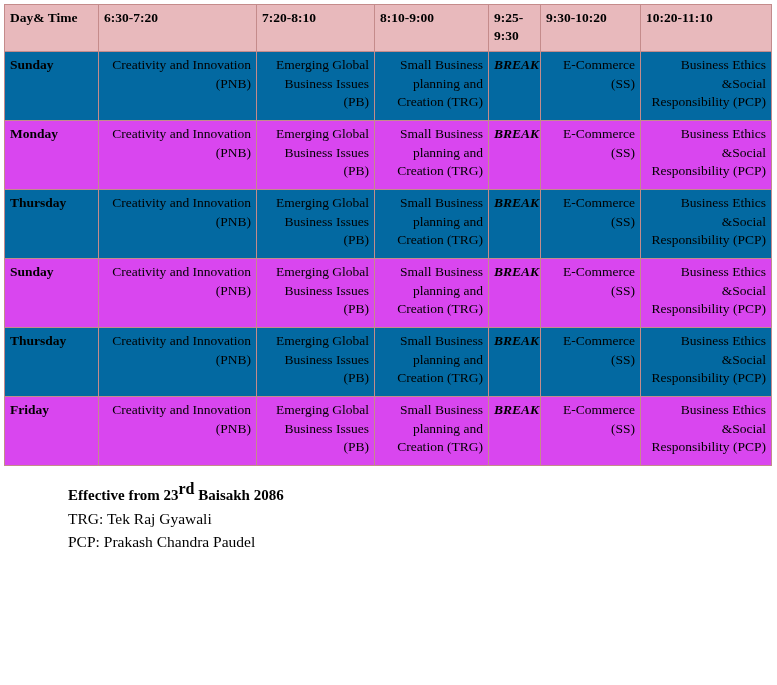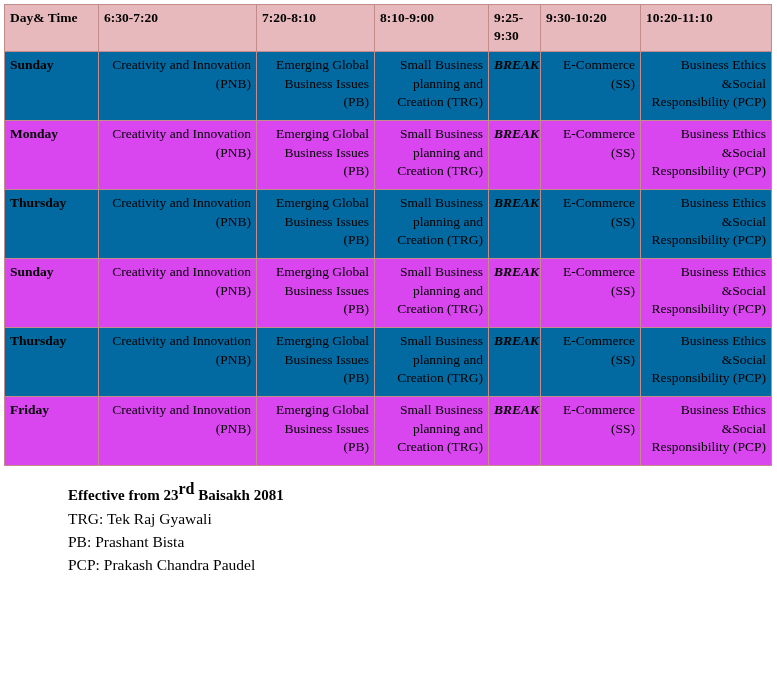--- a/index.html
+++ b/index.html
@@ -163,21 +163,20 @@
         <td class="classcell">Creativity and Innovation (PNB)</td>
         <td class="classcell">Emerging Global Business Issues (PB)</td>
         <td class="classcell">Small Business planning and Creation (TRG)</td>
         <td class="breakcell">BREAK</td>
         <td class="classcell">E-Commerce (SS)</td>
         <td class="classcell">Business Ethics &amp;Social Responsibility (PCP)</td>
       </tr>
     </tbody>
   </table>
 
-  <div class="effective"><span>Effective from 23</span><sup>rd</sup><span> Baisakh 2081</span></div>
+  <div class="effective"><span>Effective from 23</span><sup>rd</sup><span> Baisakh 2086</span></div>
 
   <div class="legend">
     <div>TRG: Tek Raj Gyawali</div>
-    <div>PB: Prashant Bista</div>
     <div>PCP: Prakash Chandra Paudel</div>
   </div>
 
 </div>
 
 </body></html>

